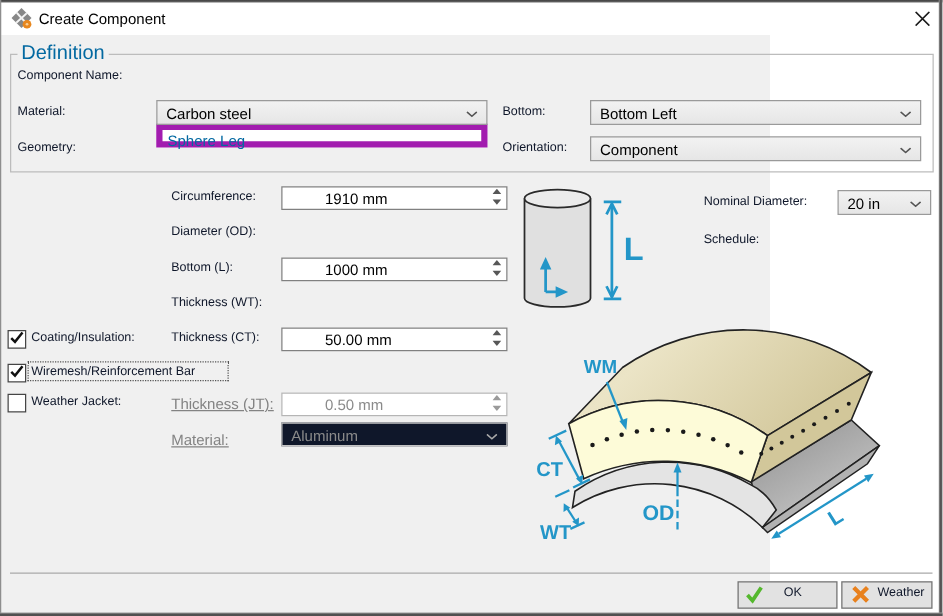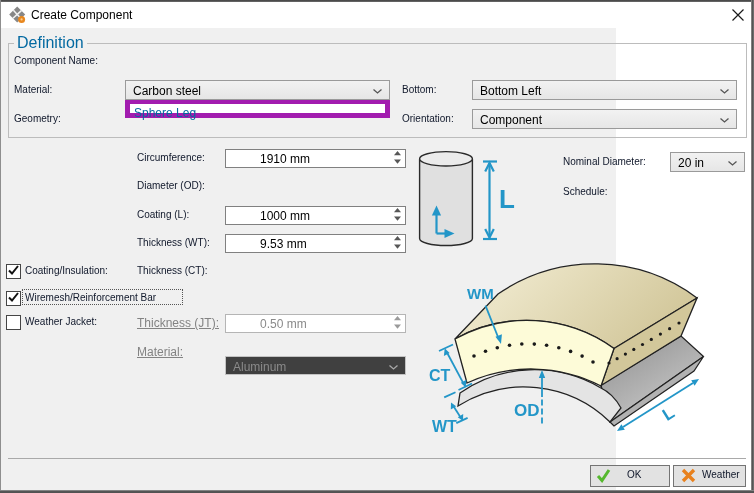--- a/index.html
+++ b/index.html
@@ -81,63 +81,63 @@
 
   <div class="lbl" style="left:137px;top:152px">Circumference:</div>
   <div class="spin" style="left:225px;top:149px;width:181px;height:19px">
       <span>1910 mm</span>
     <svg class="abs" style="right:4px;top:0.5px" width="7" height="13" viewBox="0 0 7 13">
         <polygon points="3.5,0 7,4.2 0,4.2" fill="#575757"></polygon>
         <polygon points="0,8.6 7,8.6 3.5,12.8" fill="#575757"></polygon>
       </svg>
     </div>
   <div class="lbl" style="left:137px;top:180px">Diameter (OD):</div>
-  <div class="lbl" style="left:137px;top:209px">Coating (L):</div>
+  <div class="lbl" style="left:137px;top:209px">Bottom (L):</div>
   <div class="spin" style="left:225px;top:206px;width:181px;height:19px">
       <span>1000 mm</span>
     <svg class="abs" style="right:4px;top:0.5px" width="7" height="13" viewBox="0 0 7 13">
         <polygon points="3.5,0 7,4.2 0,4.2" fill="#575757"></polygon>
         <polygon points="0,8.6 7,8.6 3.5,12.8" fill="#575757"></polygon>
       </svg>
     </div>
   <div class="lbl" style="left:137px;top:237px">Thickness (WT):</div>
-  <div class="spin" style="left:225px;top:234px;width:181px;height:19px">
-      <span>9.53 mm</span>
-    <svg class="abs" style="right:4px;top:0.5px" width="7" height="13" viewBox="0 0 7 13">
-        <polygon points="3.5,0 7,4.2 0,4.2" fill="#575757"></polygon>
-        <polygon points="0,8.6 7,8.6 3.5,12.8" fill="#575757"></polygon>
-      </svg>
-    </div>
 
   <div class="cb" style="left:6px;top:264px"></div>
   <svg class="abs" style="left:6px;top:263px" width="15" height="15" viewBox="0 0 15 15">
       <path d="M3,7.5 L6,10.5 L12,3" fill="none" stroke="#111" stroke-width="2"></path>
     </svg>
   <div class="lbl" style="left:25px;top:265px">Coating/Insulation:</div>
   <div class="lbl" style="left:137px;top:265px">Thickness (CT):</div>
+  <div class="spin" style="left:225px;top:262px;width:181px;height:19px">
+      <span>50.00 mm</span>
+    <svg class="abs" style="right:4px;top:0.5px" width="7" height="13" viewBox="0 0 7 13">
+        <polygon points="3.5,0 7,4.2 0,4.2" fill="#575757"></polygon>
+        <polygon points="0,8.6 7,8.6 3.5,12.8" fill="#575757"></polygon>
+      </svg>
+    </div>
 
   <div class="cb" style="left:6px;top:291px"></div>
   <svg class="abs" style="left:6px;top:290px" width="15" height="15" viewBox="0 0 15 15">
       <path d="M3,7.5 L6,10.5 L12,3" fill="none" stroke="#111" stroke-width="2"></path>
     </svg>
   <div class="lbl" style="left:25px;top:292px">Wiremesh/Reinforcement Bar</div>
   <div class="abs" style="left:22px;top:289px;width:159px;height:14px;border:1px dotted #555"></div>
 
   <div class="cb" style="left:6px;top:315px"></div>
   <div class="lbl" style="left:25px;top:316px">Weather Jacket:</div>
   <div class="glbl" style="left:137px;top:316px">Thickness (JT):</div>
   <div class="spin" style="left:225px;top:314px;width:181px;height:19px;border-color:#b5b5b5">
       <span style="color:#8a8a8a">0.50 mm</span>
     <svg class="abs" style="right:4px;top:0.5px" width="7" height="13" viewBox="0 0 7 13">
         <polygon points="3.5,0 7,4.2 0,4.2" fill="#9a9a9a"></polygon>
         <polygon points="0,8.6 7,8.6 3.5,12.8" fill="#9a9a9a"></polygon>
       </svg>
     </div>
   <div class="glbl" style="left:137px;top:345px">Material:</div>
-  <div class="combo" style="left:225px;top:356px;width:181px;height:19px;border-color:#c3c3c3;background:#404040">
+  <div class="combo" style="left:225px;top:338px;width:181px;height:19px;border-color:#c3c3c3;background:#0f172a">
       <span style="color:#8a8a8a">Aluminum</span>
     <svg width="9" height="5" viewBox="0 0 9 5">
         <polyline points="0.5,0.5 4.5,4 8.5,0.5" fill="none" stroke="#a8a8a8" stroke-width="1.3"></polyline>
       </svg>
     </div>
 
   <div class="lbl" style="left:563px;top:156px">Nominal Diameter:</div>
   <div class="combo" style="left:670px;top:152px;width:75px;height:20px">
       <span>20 in</span>
     <svg width="9" height="5" viewBox="0 0 9 5">

